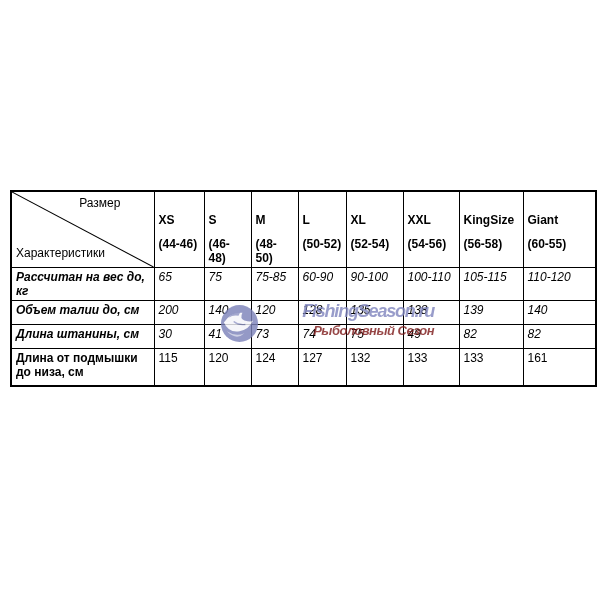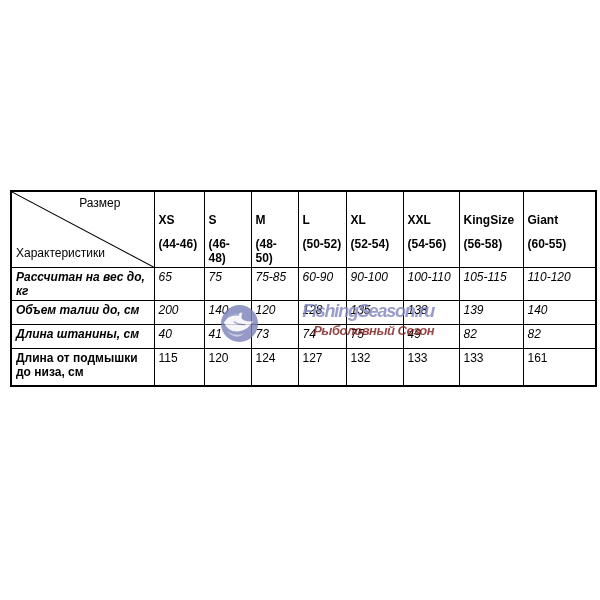--- a/index.html
+++ b/index.html
@@ -157,21 +157,21 @@
         <td class="value-cell">120</td>
         <td class="value-cell">128</td>
         <td class="value-cell">135</td>
         <td class="value-cell">138</td>
         <td class="value-cell">139</td>
         <td class="value-cell">140</td>
       </tr>
 
       <tr class="data-row">
         <td class="row-label">Длина штанины, см</td>
-        <td class="value-cell">40</td>
+        <td class="value-cell">30</td>
         <td class="value-cell">41</td>
         <td class="value-cell">73</td>
         <td class="value-cell">74</td>
         <td class="value-cell">75</td>
         <td class="value-cell">49</td>
         <td class="value-cell">82</td>
         <td class="value-cell">82</td>
       </tr>
 
 

